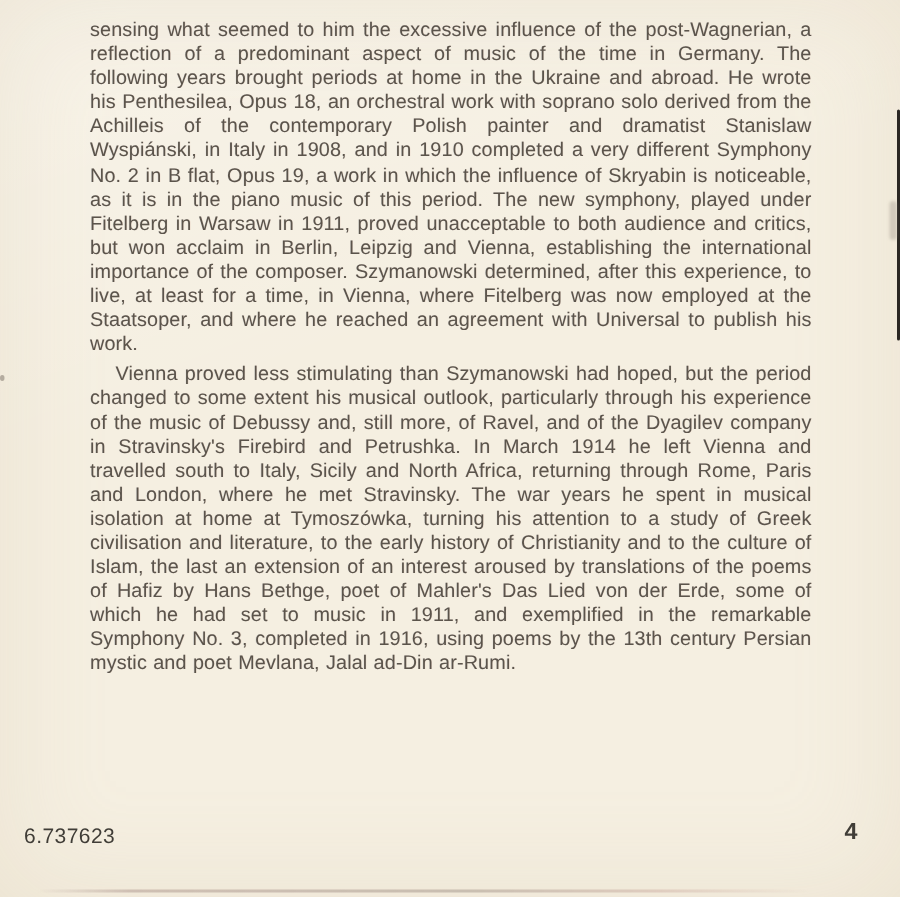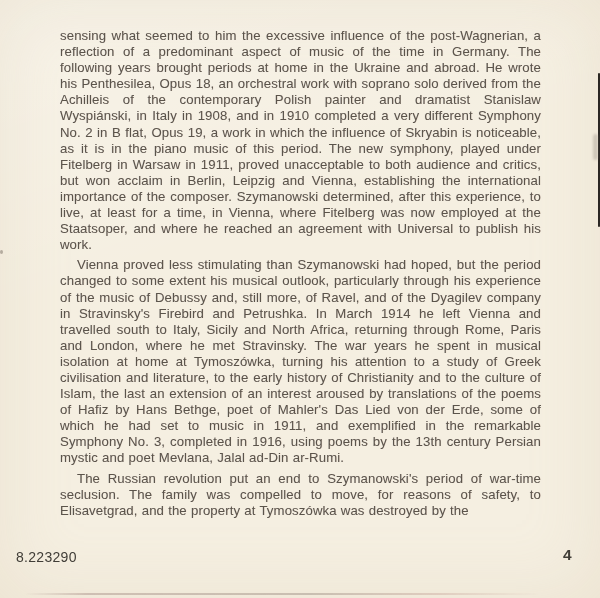--- a/index.html
+++ b/index.html
@@ -16,21 +16,21 @@
     background:
       linear-gradient(160deg, rgba(255,255,255,0.25) 0%, rgba(255,255,255,0) 40%),
       linear-gradient(0deg, var(--paper, #f5efe1), var(--paper, #f5efe1));
     box-shadow: inset 0 0 70px rgba(205,185,155,0.22);
     font-family: "Liberation Sans", "DejaVu Sans", sans-serif;
   }
   .text-block {
     position: absolute;
     left: 60px;
     width: 481px;
-    top: 28px;
+    top: 12px;
     color: var(--ink, #5b544b);
   }
   .text-block p {
     margin: 0;
     font-size: 13.2px;
     line-height: 16.1px;
     text-align: justify;
     letter-spacing: 0.1px;
     word-spacing: 0.4px;
     
@@ -103,24 +103,23 @@
   }
 </style>
 </head>
 <body>
 
 <div class="page" style="--paper: #f5efe1; --ink: #5b544b; --footer-ink: #403d37;">
 
   <div class="text-block">
     <p>sensing what seemed to him the excessive influence of the post-Wagnerian, a reflection of a predominant aspect of music of the time in Germany. The following years brought periods at home in the Ukraine and abroad. He wrote his Penthesilea, Opus 18, an orchestral work with soprano solo derived from the Achilleis of the contemporary Polish painter and dramatist Stanislaw Wyspiánski, in Italy in 1908, and in 1910 completed a very different Symphony No. 2 in B flat, Opus 19, a work in which the influence of Skryabin is noticeable, as it is in the piano music of this period. The new symphony, played under Fitelberg in Warsaw in 1911, proved unacceptable to both audience and critics, but won acclaim in Berlin, Leipzig and Vienna, establishing the international importance of the composer. Szymanowski determined, after this experience, to live, at least for a time, in Vienna, where Fitelberg was now employed at the Staatsoper, and where he reached an agreement with Universal to publish his work.</p>
     <p>Vienna proved less stimulating than Szymanowski had hoped, but the period changed to some extent his musical outlook, particularly through his experience of the music of Debussy and, still more, of Ravel, and of the Dyagilev company in Stravinsky's Firebird and Petrushka. In March 1914 he left Vienna and travelled south to Italy, Sicily and North Africa, returning through Rome, Paris and London, where he met Stravinsky. The war years he spent in musical isolation at home at Tymoszówka, turning his attention to a study of Greek civilisation and literature, to the early history of Christianity and to the culture of Islam, the last an extension of an interest aroused by translations of the poems of Hafiz by Hans Bethge, poet of Mahler's Das Lied von der Erde, some of which he had set to music in 1911, and exemplified in the remarkable Symphony No. 3, completed in 1916, using poems by the 13th century Persian mystic and poet Mevlana, Jalal ad-Din ar-Rumi.</p>
-    <p>The Russian revolution put an end to Szymanowski's period of war-time seclusion. The family was compelled to move, for reasons of safety, to Elisavetgrad, and the property at Tymoszówka was destroyed by the</p>
   </div>
 
-  <div class="footer-catalog">8.223290</div>
+  <div class="footer-catalog">6.737623</div>
 
   <div class="footer-page">4</div>
 
   <div class="scan-edge-right"></div>
   <div class="scan-smudge"></div>
   <div class="scan-edge-bottom"></div>
   <div class="scan-speck"></div>
 
 </div>
 

